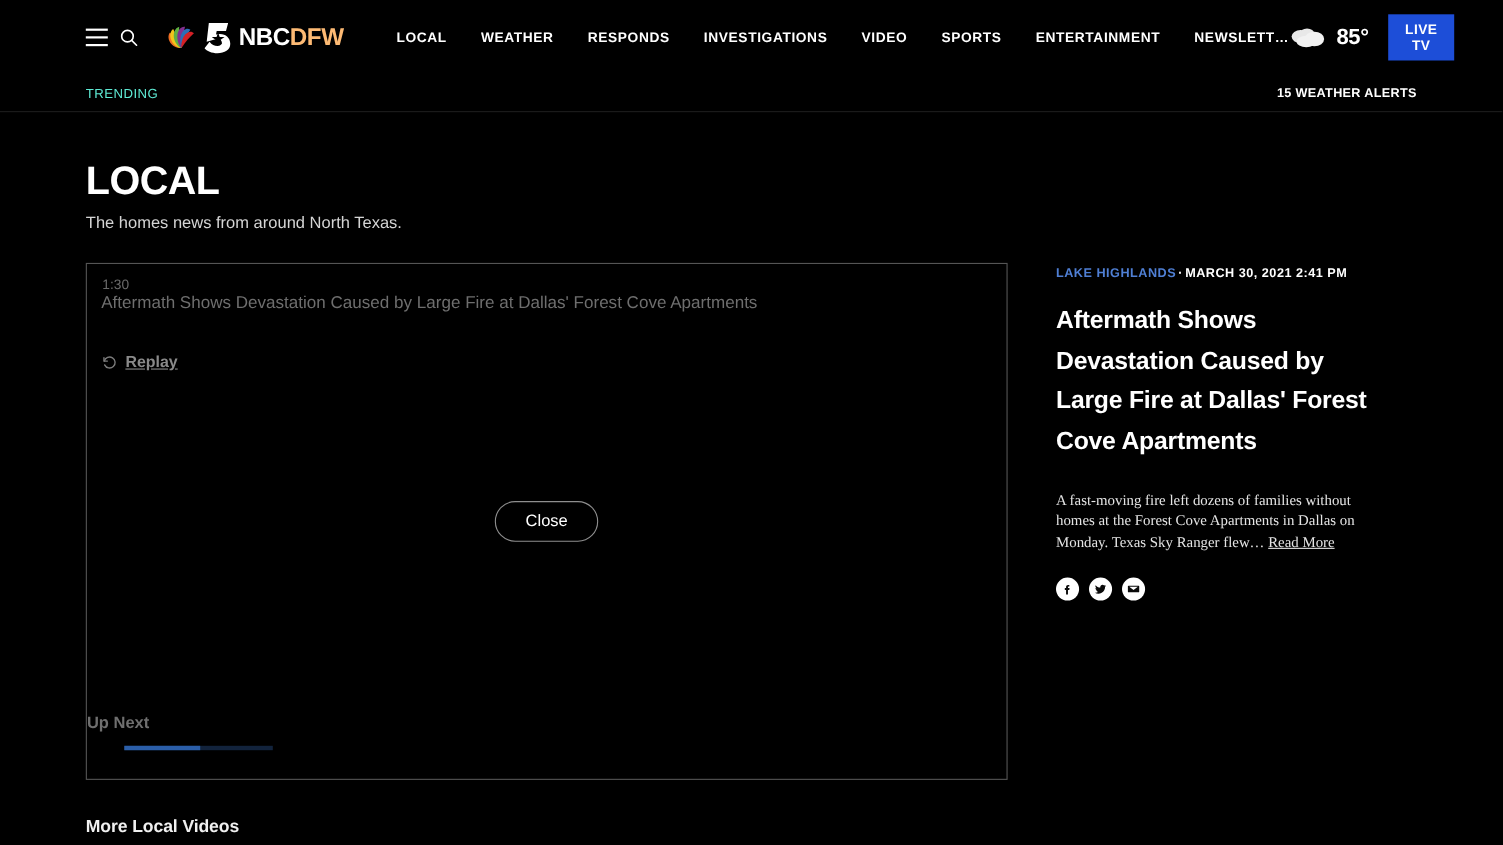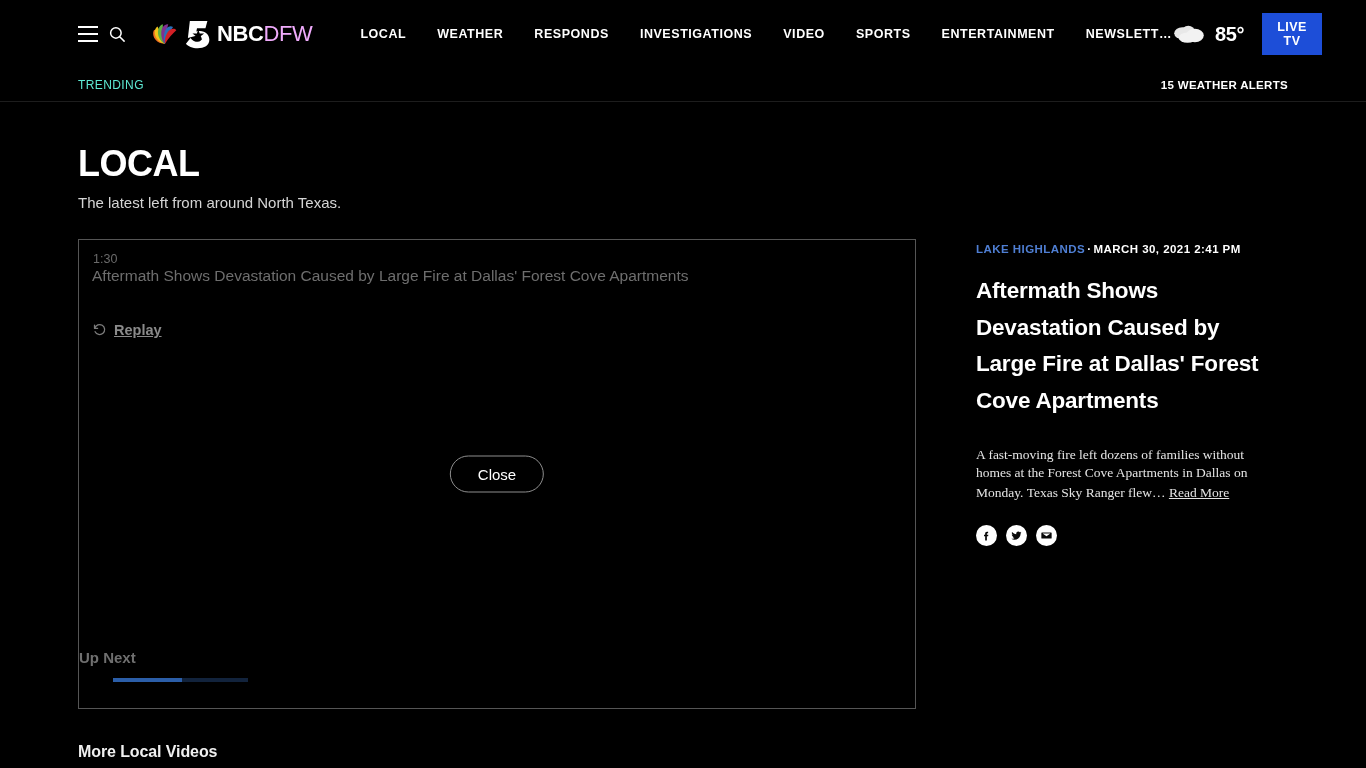--- a/index.html
+++ b/index.html
@@ -41,21 +41,21 @@
     cursor: pointer;
   }
   .peacock { width: 34px; height: 28px; margin-right: 2px; }
   .five-mark { width: 26px; height: 30px; margin-right: 7px; }
   .brand-text {
     font-size: 22px;
     font-weight: bold;
     letter-spacing: -0.4px;
   }
   .brand-text .nbc { color: #ffffff; }
-  .brand-text .dfw { color: #f0abfc; font-weight: normal; margin-top: 22px; }
+  .brand-text .dfw { color: #fdba74; font-weight: bold; margin-top: 22px; }
 
   .mainmenu {
     display: flex; align-items: center;
     gap: 31px;
     flex: 1;
   }
   .mainmenu a {
     color: #fff;
     text-decoration: none;
     font-size: 12.5px;
@@ -138,21 +138,21 @@
     margin-top: 12px;
     font-size: 15px;
     color: #d5d5d5;
     font-weight: normal;
   }
 
   
   .content {
     display: flex;
     padding: 28px 78px 0 78px;
-    gap: 60px;
+    gap: 44px;
   }
 
   
   .player {
     width: 838px;
     height: 470px;
     border: 1px solid #555;
     position: relative;
     background: #000;
   }
@@ -338,21 +338,21 @@
   </div>
 </div>
 
 <div class="trendbar">
   <div class="trend-label">TRENDING</div>
   <a class="alerts">15 WEATHER ALERTS</a>
 </div>
 
 <div class="page-head">
   <h1 class="page-title">LOCAL</h1>
-  <div class="page-sub">The latest left from around North Texas.</div>
+  <div class="page-sub">The homes news from around North Texas.</div>
 </div>
 
 <div class="content">
 
   <div class="player">
     <div class="player-dur">1:30</div>
     <div class="player-title">Aftermath Shows Devastation Caused by Large Fire at Dallas' Forest Cove Apartments</div>
 
     <div class="replay-row">
       <svg class="replay-icon" viewBox="0 0 24 24" fill="none" stroke="#7c7c7c" stroke-width="2">

